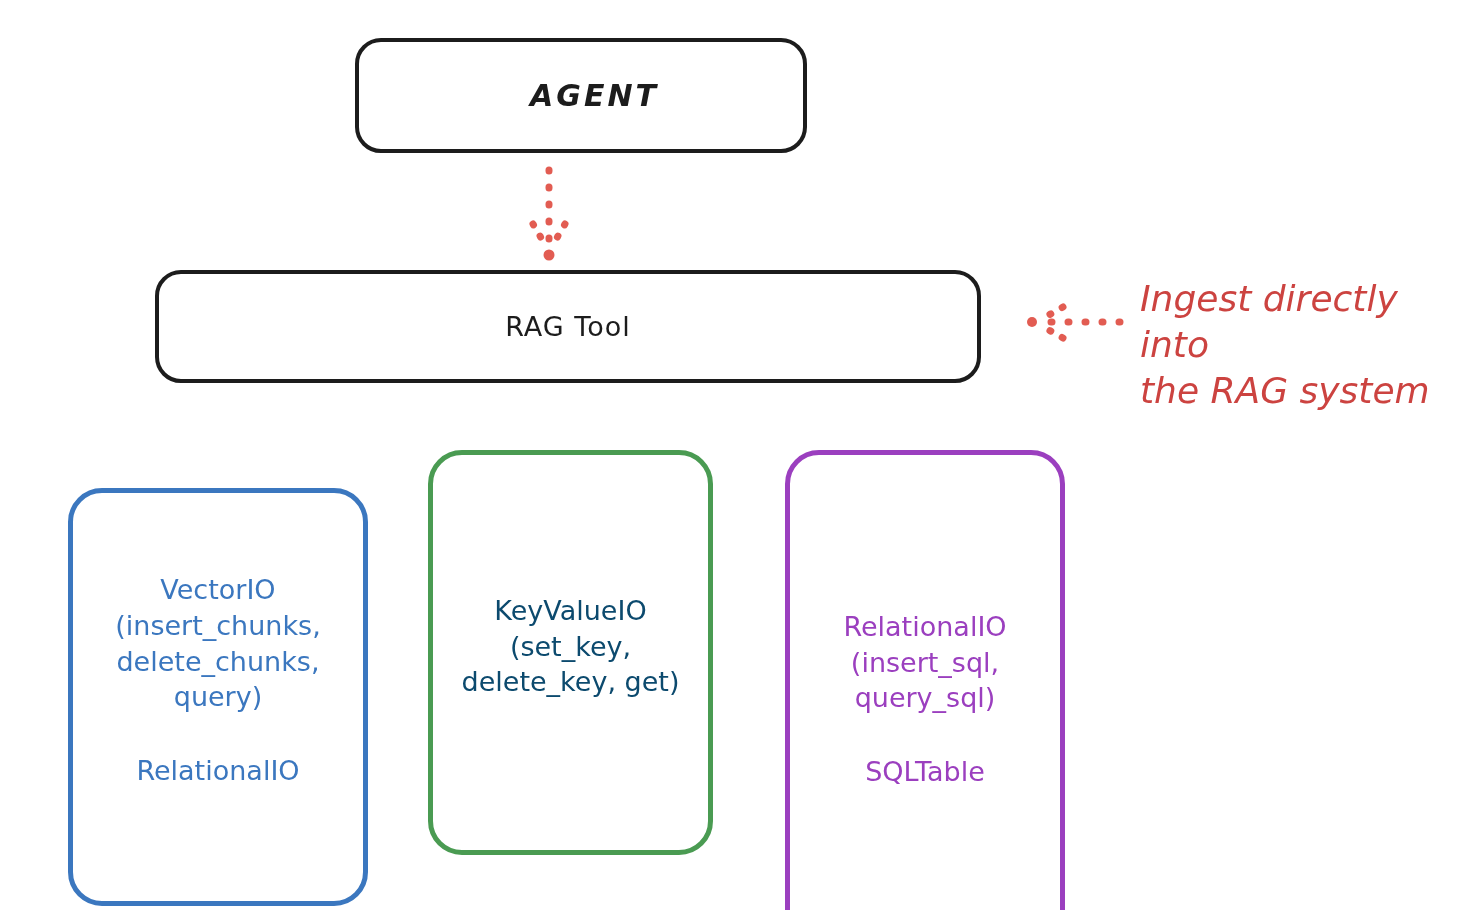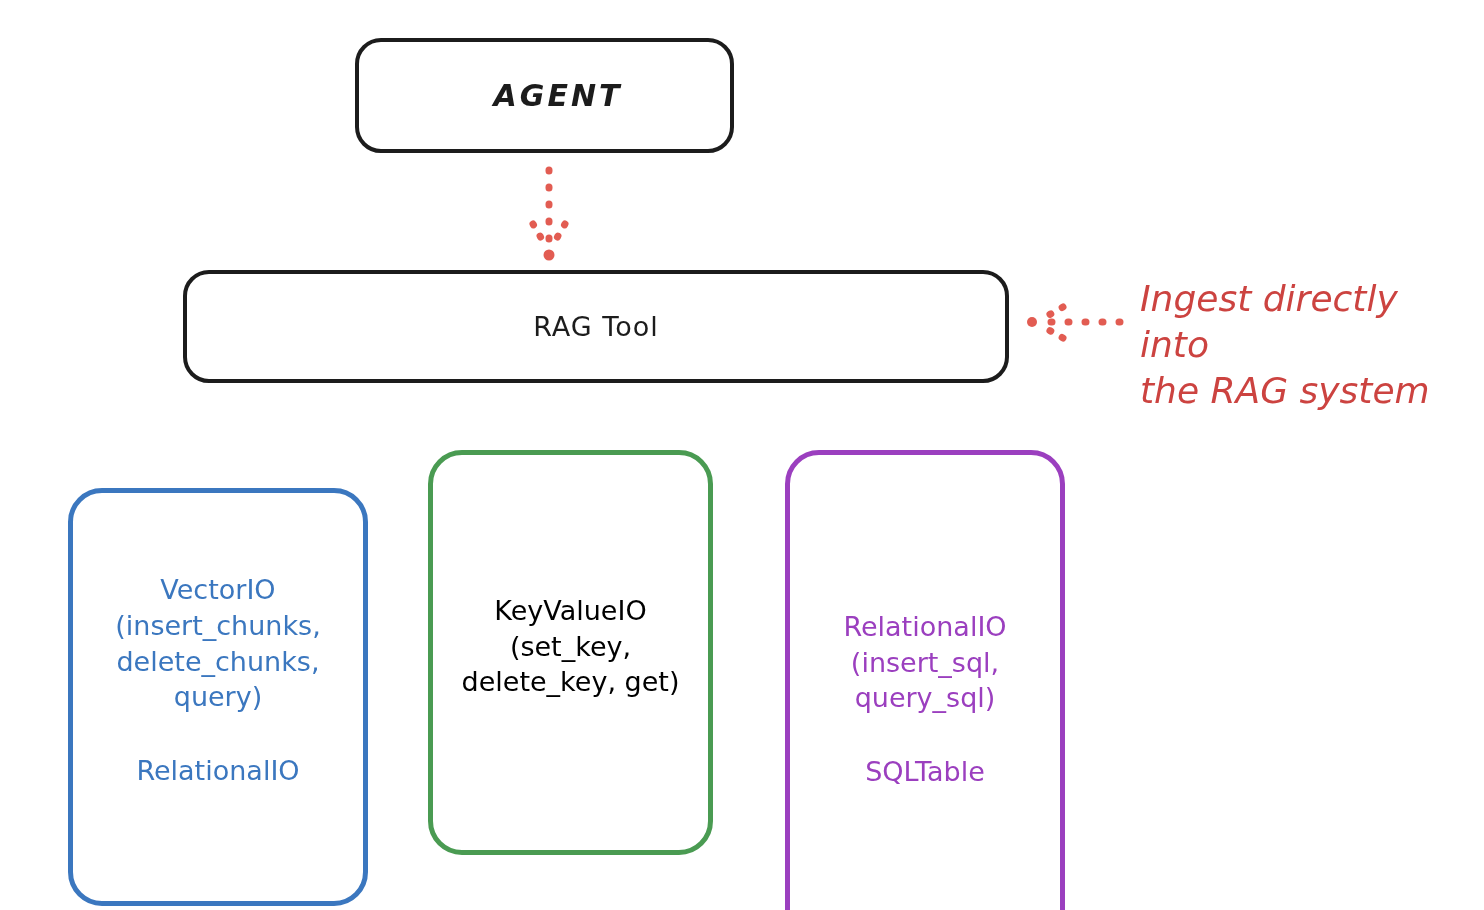--- a/index.html
+++ b/index.html
@@ -28,21 +28,21 @@
     display: flex;
     flex-direction: column;
     align-items: center;
     justify-content: center;
     text-align: center;
   }
   
   #agent-box {
     left: 355px;
     top: 38px;
-    width: 379px;
+    width: 452px;
     height: 115px;
     border: 4.5px solid #1c1c1c;
     border-radius: 26px;
     padding-left: 27px;
   }
   #agent-label {
     font-family: "DejaVu Sans", sans-serif;
     font-size: 30px;
     font-style: italic;
     font-weight: 600;
@@ -50,21 +50,20 @@
     color: #1c1c1c;
   }
   
   #ragtool-box {
     left: 155px;
     top: 270px;
     width: 826px;
     height: 113px;
     border: 4.5px solid #1c1c1c;
     border-radius: 26px;
-    margin-left: 28px;
   }
   #ragtool-label {
     font-size: 27px;
     font-weight: 500;
     letter-spacing: 1px;
     color: #1c1c1c;
   }
   
   .store-box {
     border-width: 5px;
@@ -109,21 +108,21 @@
   }
   .store-index {
     font-size: 27px;
     font-weight: 500;
     margin-top: 40px;
   }
   #vectorio-box .store-inner { transform: translateY(-18px); }
   #keyvalueio-box .store-inner { transform: translateY(-6px); }
   #relationalio-box .store-inner { transform: translateY(-8px); }
   .c-blue   { color: #3B77BF; }
-  .c-green  { color: #000000; }
+  .c-green  { color: #0c4a6e; }
   .c-purple { color: #9B3FBF; }
   
   #ingest-annotation {
     position: absolute;
     left: 1140px;
     top: 276px;
     width: 330px;
     color: #CC4340;
     font-size: 36px;
     font-weight: 500;

